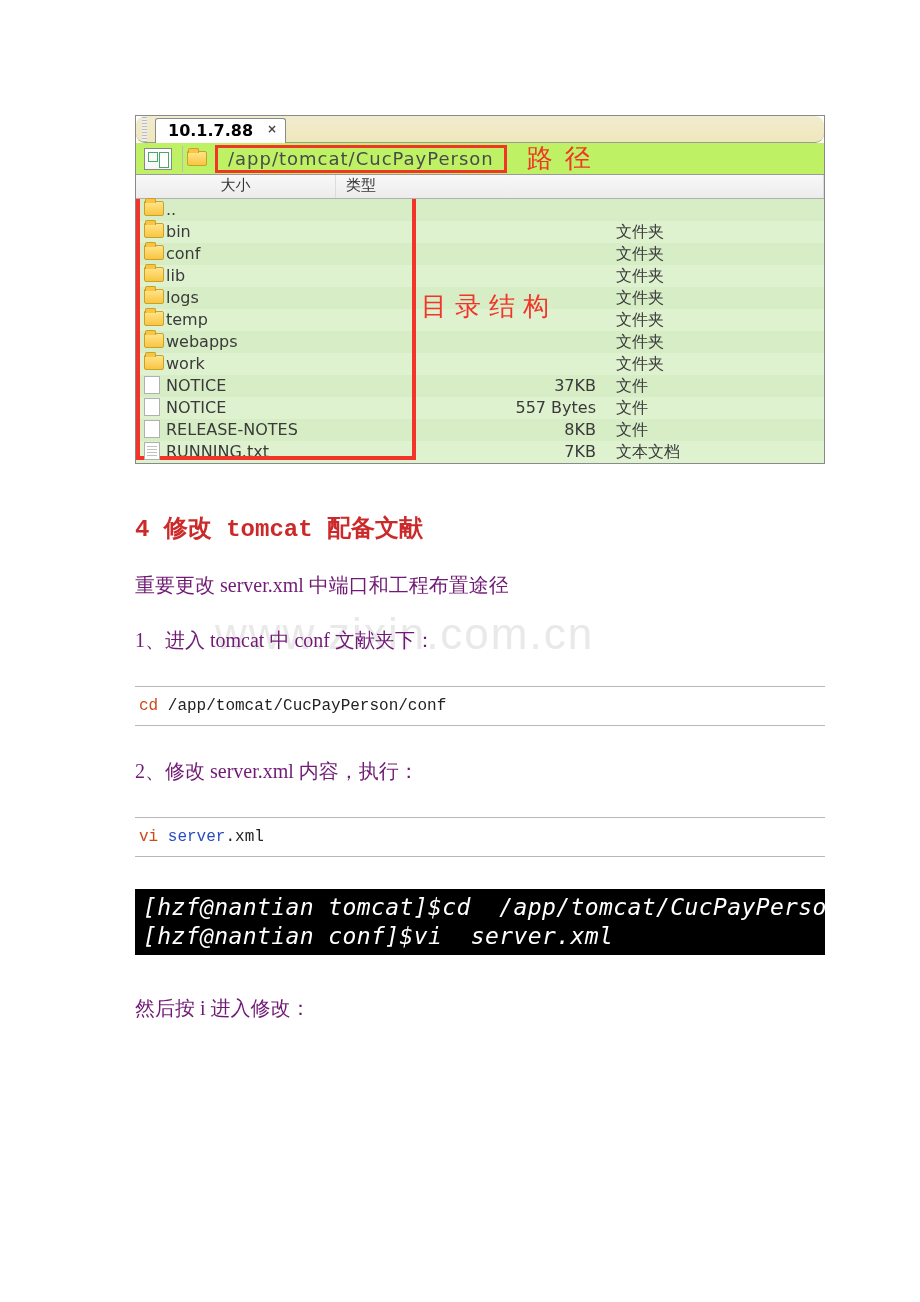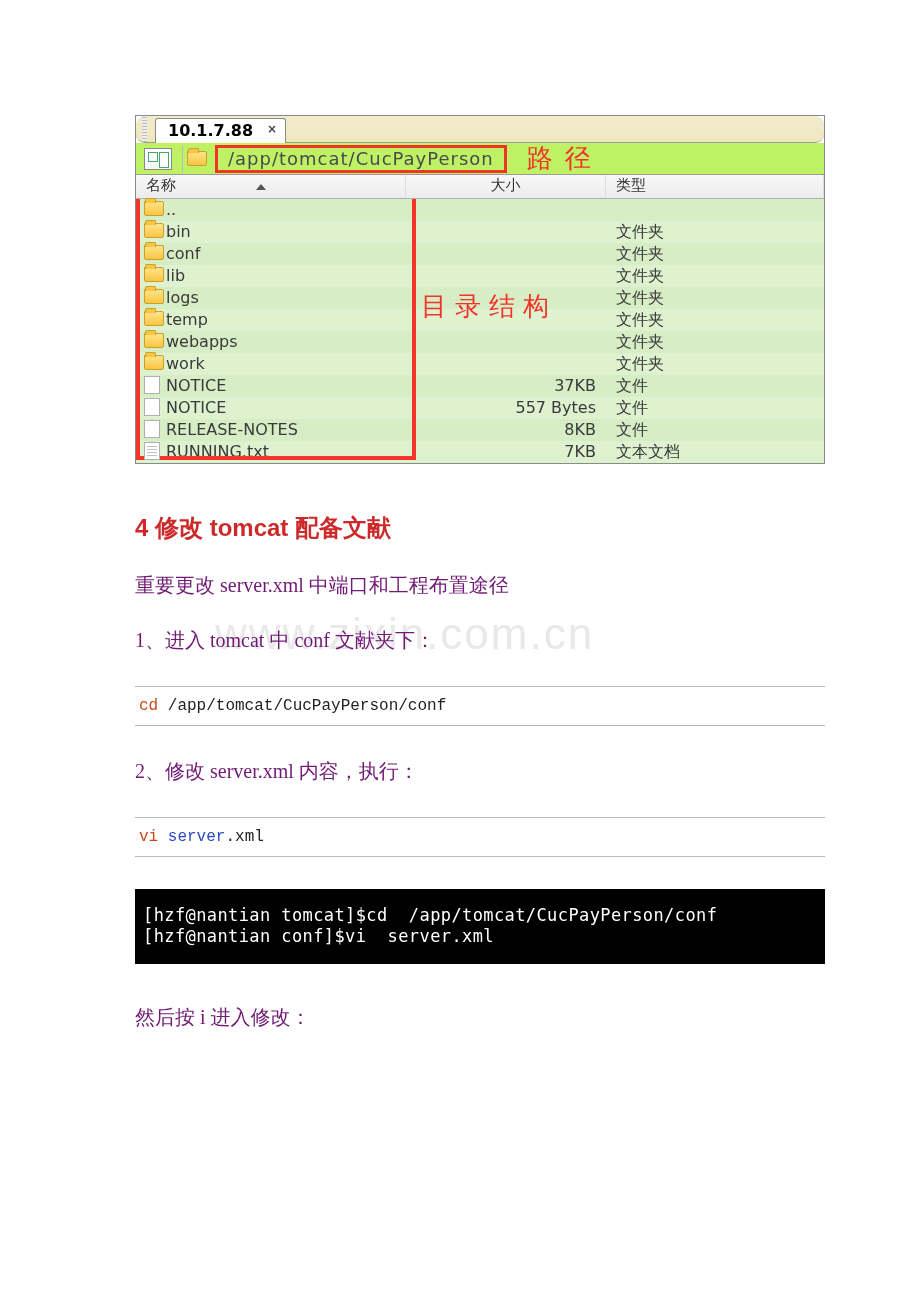--- a/index.html
+++ b/index.html
@@ -190,21 +190,21 @@
   }
   .row:nth-child(even){ background:#dff2d0; }
   .row .c-icon { width: 30px; padding-left: 8px; }
   .row .c-name { width: 240px; }
   .row .c-size { width: 200px; text-align: right; padding-right: 10px; }
   .row .c-type { flex:1; padding-left: 10px; font-family:"SimSun",serif; }
 
   
   h2.section {
     color: #cc2a2a;
-    font-family: Liberation Sans, sans-serif;
+    font-family: Liberation Mono, monospace;
     font-size: 24px;
     font-weight: bold;
     margin: 48px 0 24px;
   }
   .line {
     font-size: 20px;
     color: #701a75;
     margin: 28px 0 0;
   }
   .watermark {
@@ -226,27 +226,28 @@
     font-family: "SimSun","Courier New",monospace;
     font-size: 16px;
   }
   .codeblock .kw { color: #cc4a1a; }
   .codeblock .kw2 { color: #2a4cc4; }
   .codeblock .txt { color: #222; }
   .terminal {
     background: #000;
     color: #fff;
     font-family: "Consolas","DejaVu Sans Mono",monospace;
-    font-size: 17px;
-    padding: 16px 8px;
+    font-size: 23px;
+    padding: 4px 8px;
     line-height: 1.25;
     margin: 6px 0 40px;
     white-space: pre;
     letter-spacing: 0.4px;
     width: 690px;
+    font-style: italic;
   }
   .rela { position: relative; }
 </style>
 </head>
 <body>
 
 <div class="page">
 
   <div class="browser">
     <div class="tabrow">
@@ -257,21 +258,20 @@
       </div>
     </div>
     <div class="addressrow">
       <span class="addr-icon"></span>
       <span class="addr-sep"></span>
       <span class="folder-icon"></span>
       <span class="addressbox">/app/tomcat/CucPayPerson</span>
       <span class="path-label">路径</span>
     </div>
     <div class="headerrow">
-      <div class="hcell hname">名称</div>
       <div class="hcell hsize">大小</div>
       <div class="hcell htype">类型</div>
     </div>
     <div class="filelist" id="filelist">
       <div class="redbox"></div>
       <div class="annot-dir">目录结构</div>
     <div class="row">
           <span class="c-icon"><span class="folder-icon"></span></span>
           <span class="c-name">..</span>
           <span class="c-size"></span>

